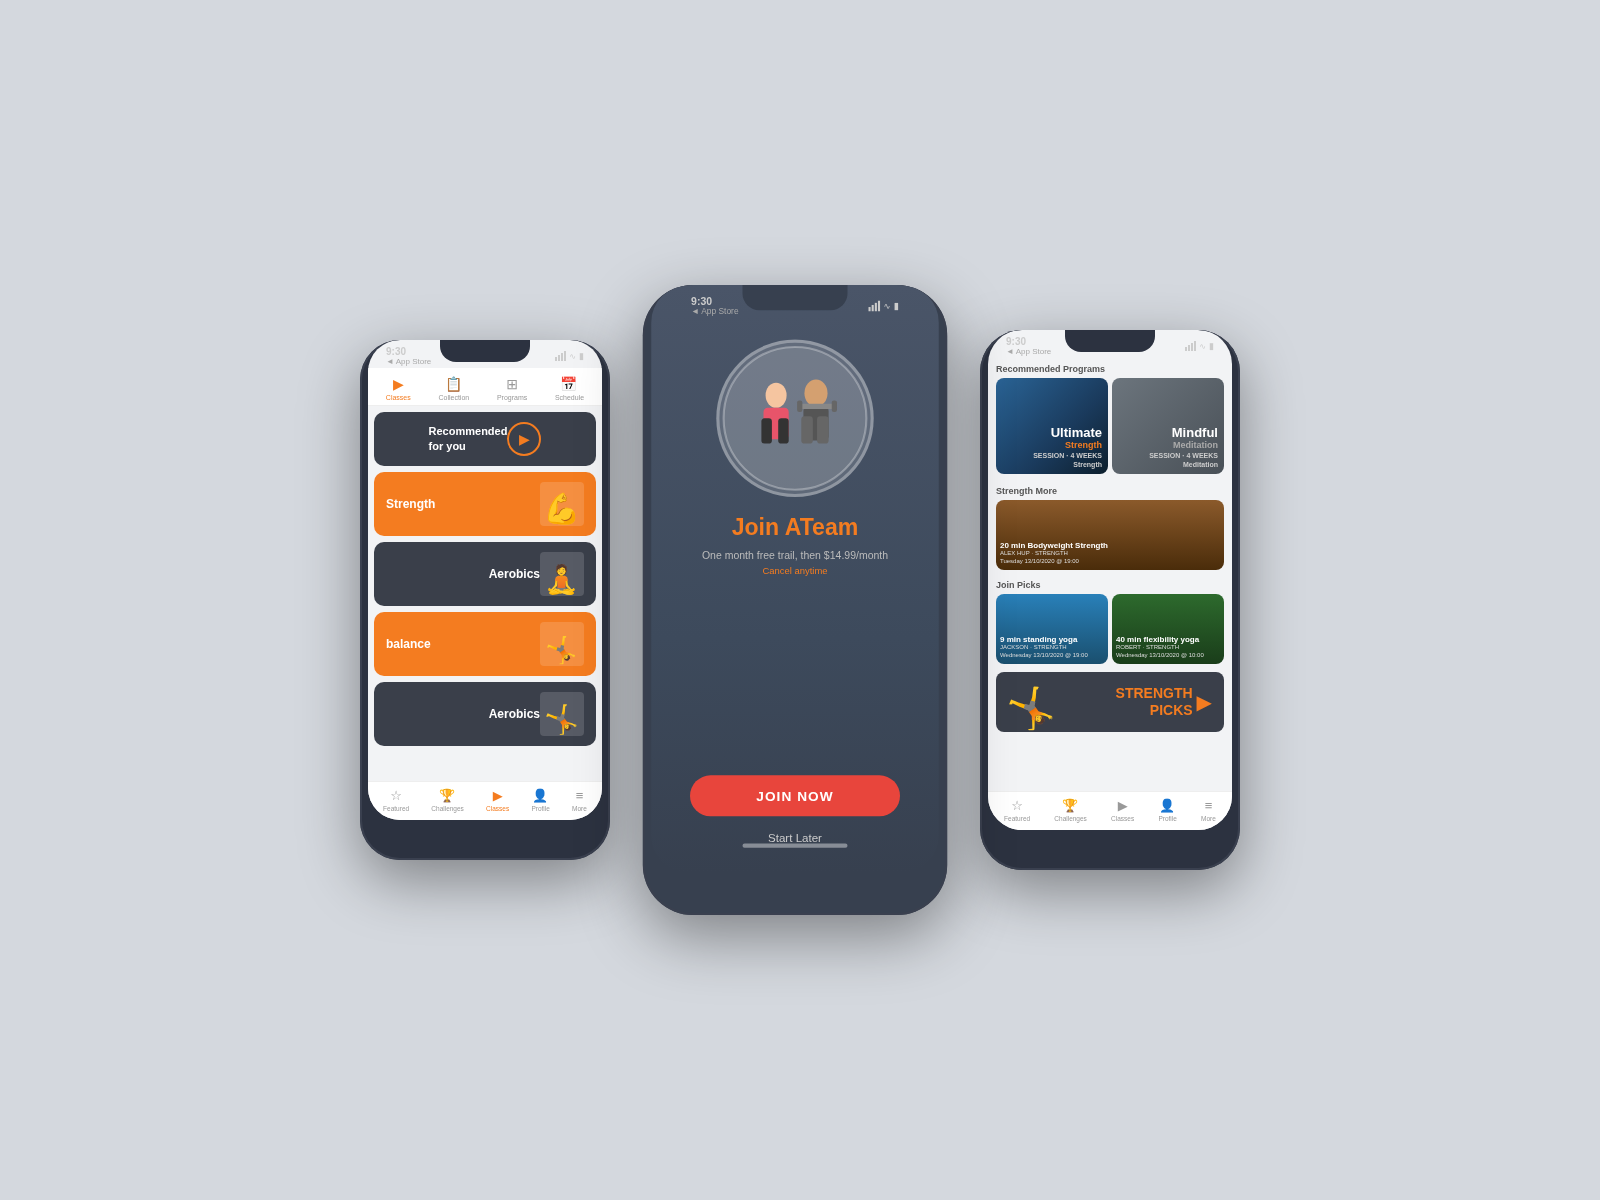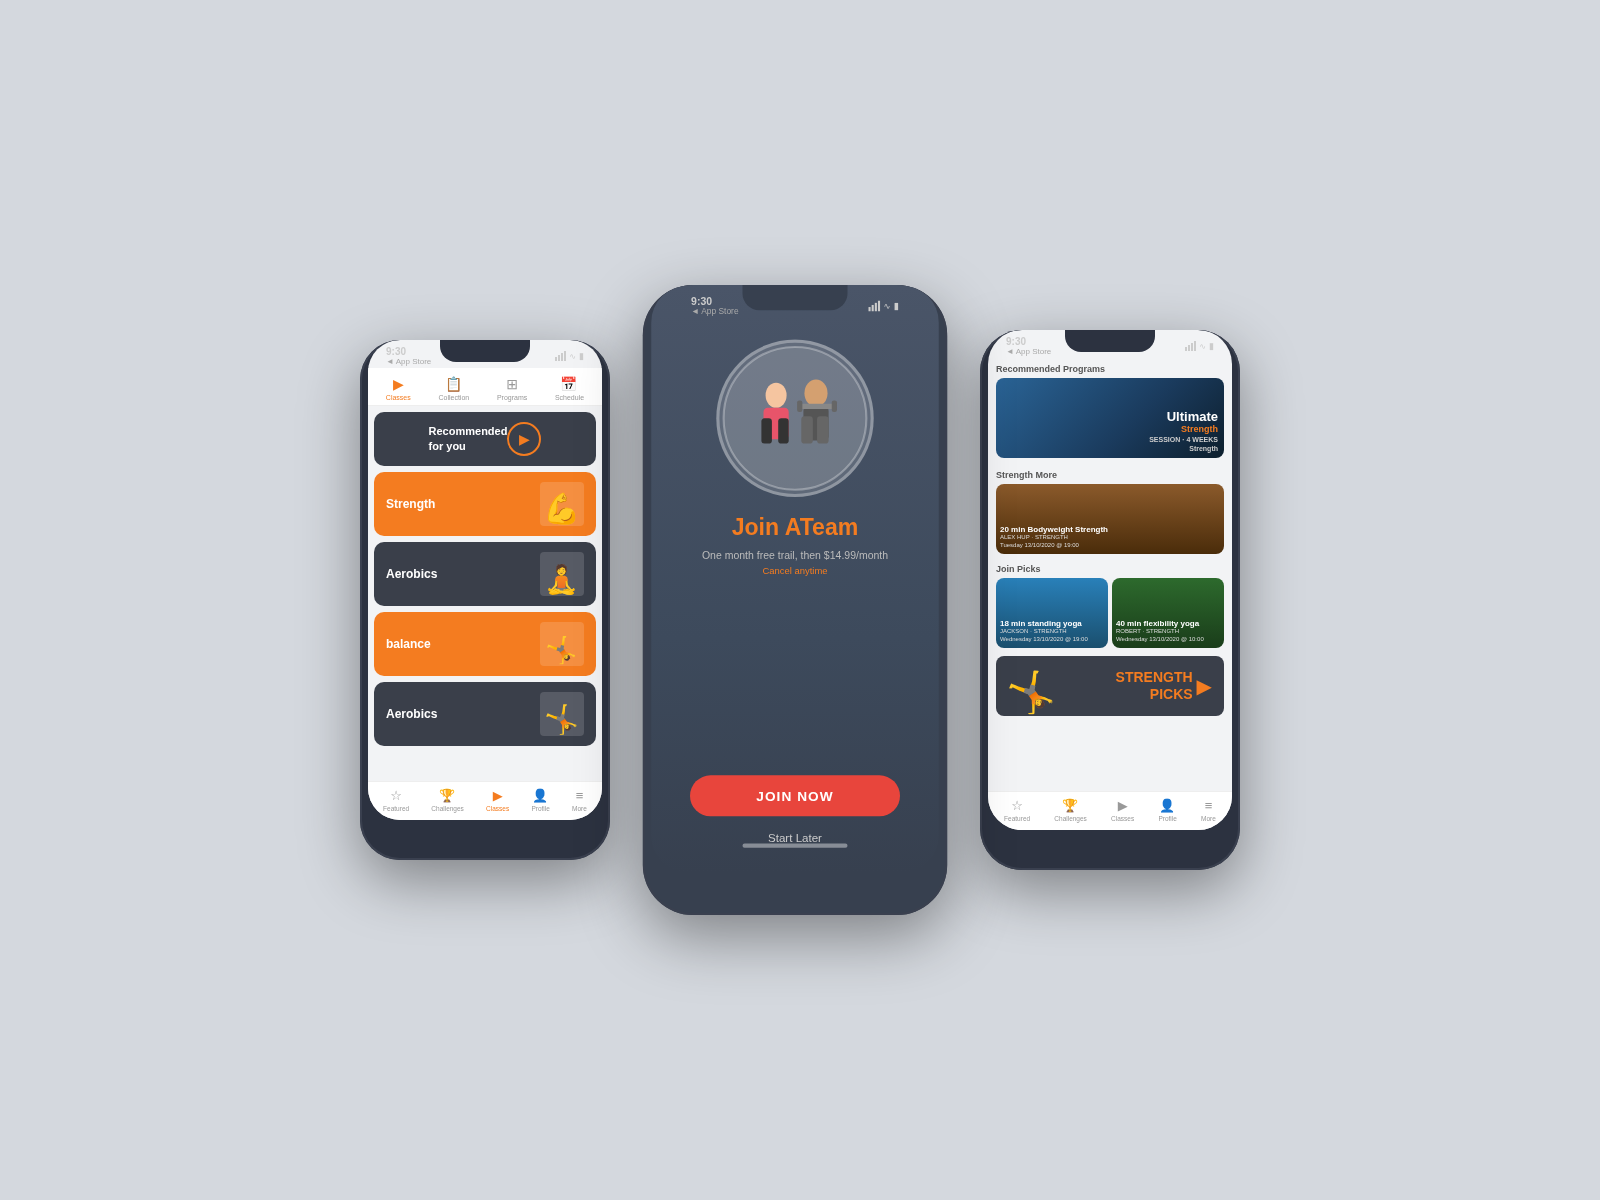--- a/index.html
+++ b/index.html
@@ -142,21 +142,21 @@
       justify-content: space-between;
       align-items: center;
       color: #fff;
       font-size: 12px;
       font-weight: 600;
       min-height: 52px;
       position: relative;
       overflow: hidden;
     }
     .class-card.orange { background: #f47c20; }
-    .class-card.dark { background: #3a3f4a; }
+    .class-card.dark { background: #3a3f4a; justify-content: flex-end; }
     .class-card-figure {
       width: 44px; height: 44px;
       background: rgba(255,255,255,0.15);
       border-radius: 4px;
       display: flex; align-items: flex-end; justify-content: center;
       font-size: 22px;
       overflow: hidden;
     }
     .bottom-nav {
       display: flex;
@@ -229,21 +229,21 @@
     }
     .section-title {
       font-size: 9px; font-weight: 600; color: #555;
       padding: 6px 8px 4px;
     }
     .programs-row {
       display: flex; gap: 4px; padding: 0 8px 6px;
     }
     .program-card {
       flex: 1; border-radius: 8px; overflow: hidden;
-      position: relative; height: 80px;
+      position: relative; height: 96px;
     }
     .program-card-bg {
       width: 100%; height: 100%;
       display: flex; align-items: flex-end;
       padding: 6px;
       font-size: 9px; font-weight: 700; color: #fff;
     }
     .program-card.ultimate .program-card-bg {
       background: linear-gradient(135deg, #2a6496 0%, #1a3a5c 60%, #0d1f2d 100%);
     }
@@ -480,38 +480,46 @@
         <div class="section-title">Recommended Programs</div>
         <div class="programs-row">
           <div class="program-card ultimate">
             <div class="program-card-bg" style="flex-direction:column; justify-content:flex-end; padding:6px;">
               <div class="program-title-big">Ultimate</div>
               <div style="font-size:9px;color:#f47c20;font-weight:600">Strength</div>
               <div class="program-sub">SESSION · 4 WEEKS</div>
               <div class="program-sub">Strength</div>
             </div>
           </div>
+          <div class="program-card mindful">
+            <div class="program-card-bg" style="flex-direction:column; justify-content:flex-end; padding:6px;">
+              <div class="program-title-big">Mindful</div>
+              <div style="font-size:9px;color:#aaa;font-weight:600">Meditation</div>
+              <div class="program-sub">SESSION · 4 WEEKS</div>
+              <div class="program-sub">Meditation</div>
+            </div>
+          </div>
         </div>
 
         <div class="section-title">Strength More</div>
         <div class="picks-row">
           <div class="pick-card str1">
             <div class="pick-card-inner">
               <div class="pick-title">20 min Bodyweight Strength</div>
               <div class="pick-meta">ALEX HUP · STRENGTH</div>
               <div class="pick-meta">Tuesday 13/10/2020 @ 19:00</div>
             </div>
           </div>
         </div>
 
         <div class="section-title">Join Picks</div>
         <div class="picks-row">
           <div class="pick-card yoga1">
             <div class="pick-card-inner">
-              <div class="pick-title">18 min standing yoga</div>
+              <div class="pick-title">9 min standing yoga</div>
               <div class="pick-meta">JACKSON · STRENGTH</div>
               <div class="pick-meta">Wednesday 13/10/2020 @ 19:00</div>
             </div>
           </div>
           <div class="pick-card yoga2">
             <div class="pick-card-inner">
               <div class="pick-title">40 min flexibility yoga</div>
               <div class="pick-meta">ROBERT · STRENGTH</div>
               <div class="pick-meta">Wednesday 13/10/2020 @ 10:00</div>
             </div>

